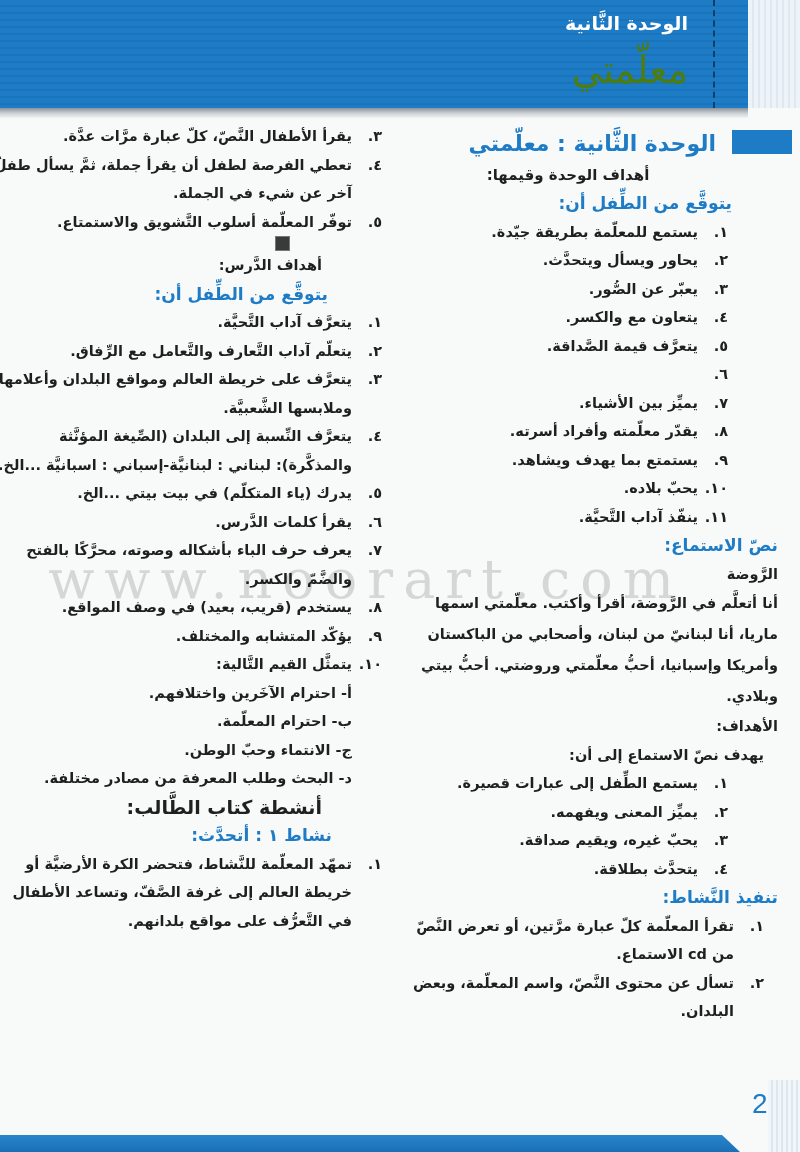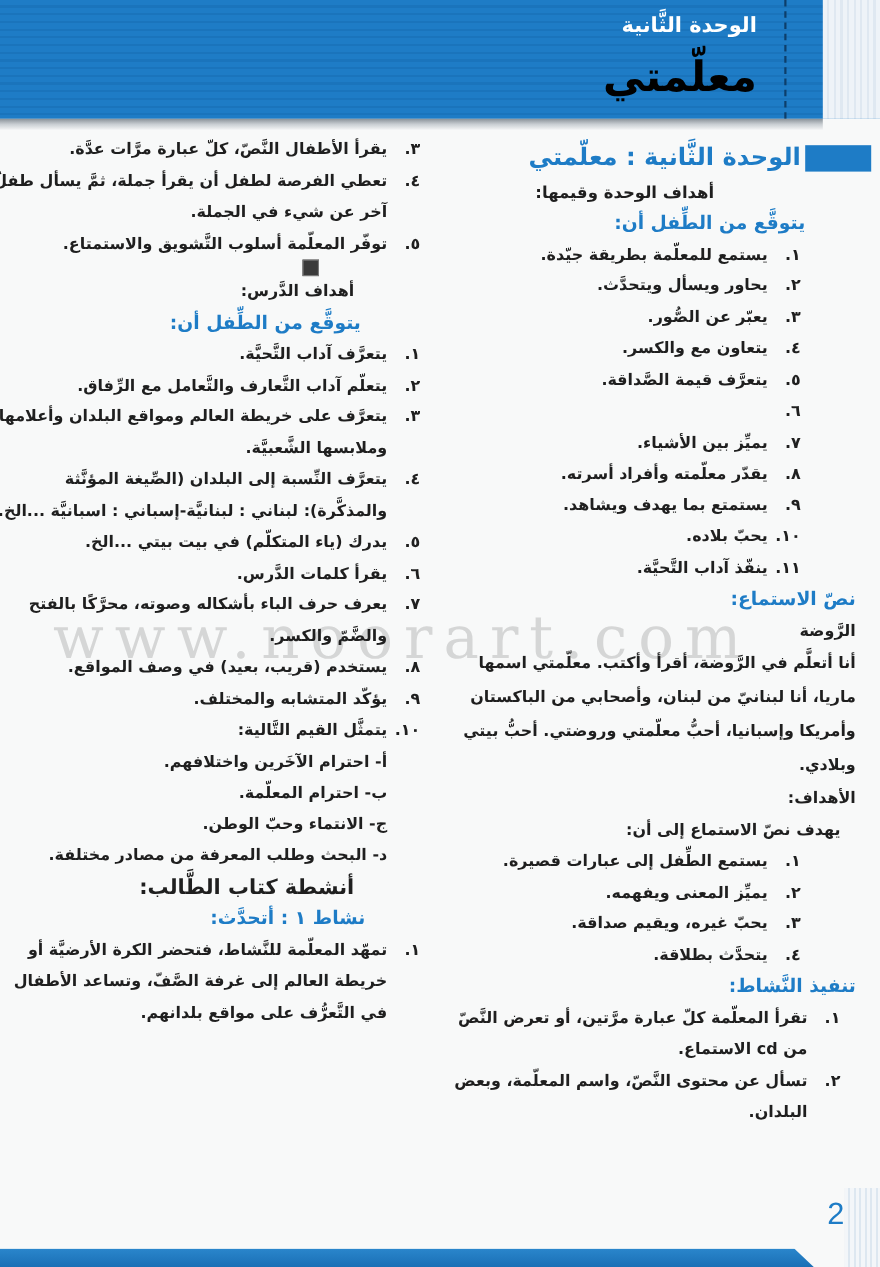--- a/index.html
+++ b/index.html
@@ -24,33 +24,33 @@
   .header-shadow {
     position: absolute; left: 0; top: 108px; width: 748px; height: 10px;
     background: linear-gradient(180deg, #8a9299 0%, #c9ced2 50%, #f3f4f5 100%);
   }
   .header-unit {
     position: absolute; right: 112px; top: 12px;
     color: #ffffff; font-size: 19px; font-weight: bold; direction: rtl;
   }
   .header-title {
     position: absolute; right: 112px; top: 48px;
-    color: #000000; font-size: 38px; font-weight: bold; direction: rtl;
+    color: #4d7c0f; font-size: 38px; font-weight: normal; direction: rtl;
     letter-spacing: 0px;
   }
 
   .col {
     position: absolute; direction: rtl; text-align: right;
     font-size: 14.5px; font-weight: bold; line-height: 28.5px;
   }
   .col-right { right: 8px; top: 130px; width: 390px; }
   .col-left { right: 418px; top: 122px; width: 390px; }
 
   .unit-heading {
-    display: flex; align-items: center; justify-content: flex-start; gap: 4px;
+    display: flex; align-items: flex-start; justify-content: flex-start; gap: 16px;
     margin-bottom: 2px;
   }
   .unit-bar { width: 60px; height: 24px; background: #1e7cc6; }
   .unit-heading-text { color: #1e7cc6; font-size: 22px; font-weight: bold; }
 
   .sub-black { color: #1f1f1f; font-size: 15px; font-weight: bold; padding-right: 58px; text-align: center; }
   .sub-blue { color: #1e7cc6; font-size: 17px; font-weight: bold; padding-right: 60px; }
   .ol-item { display: flex; padding-right: 64px; }
   .ol-num { width: 30px; flex: 0 0 30px; }
   .ol-text { flex: 1; }

